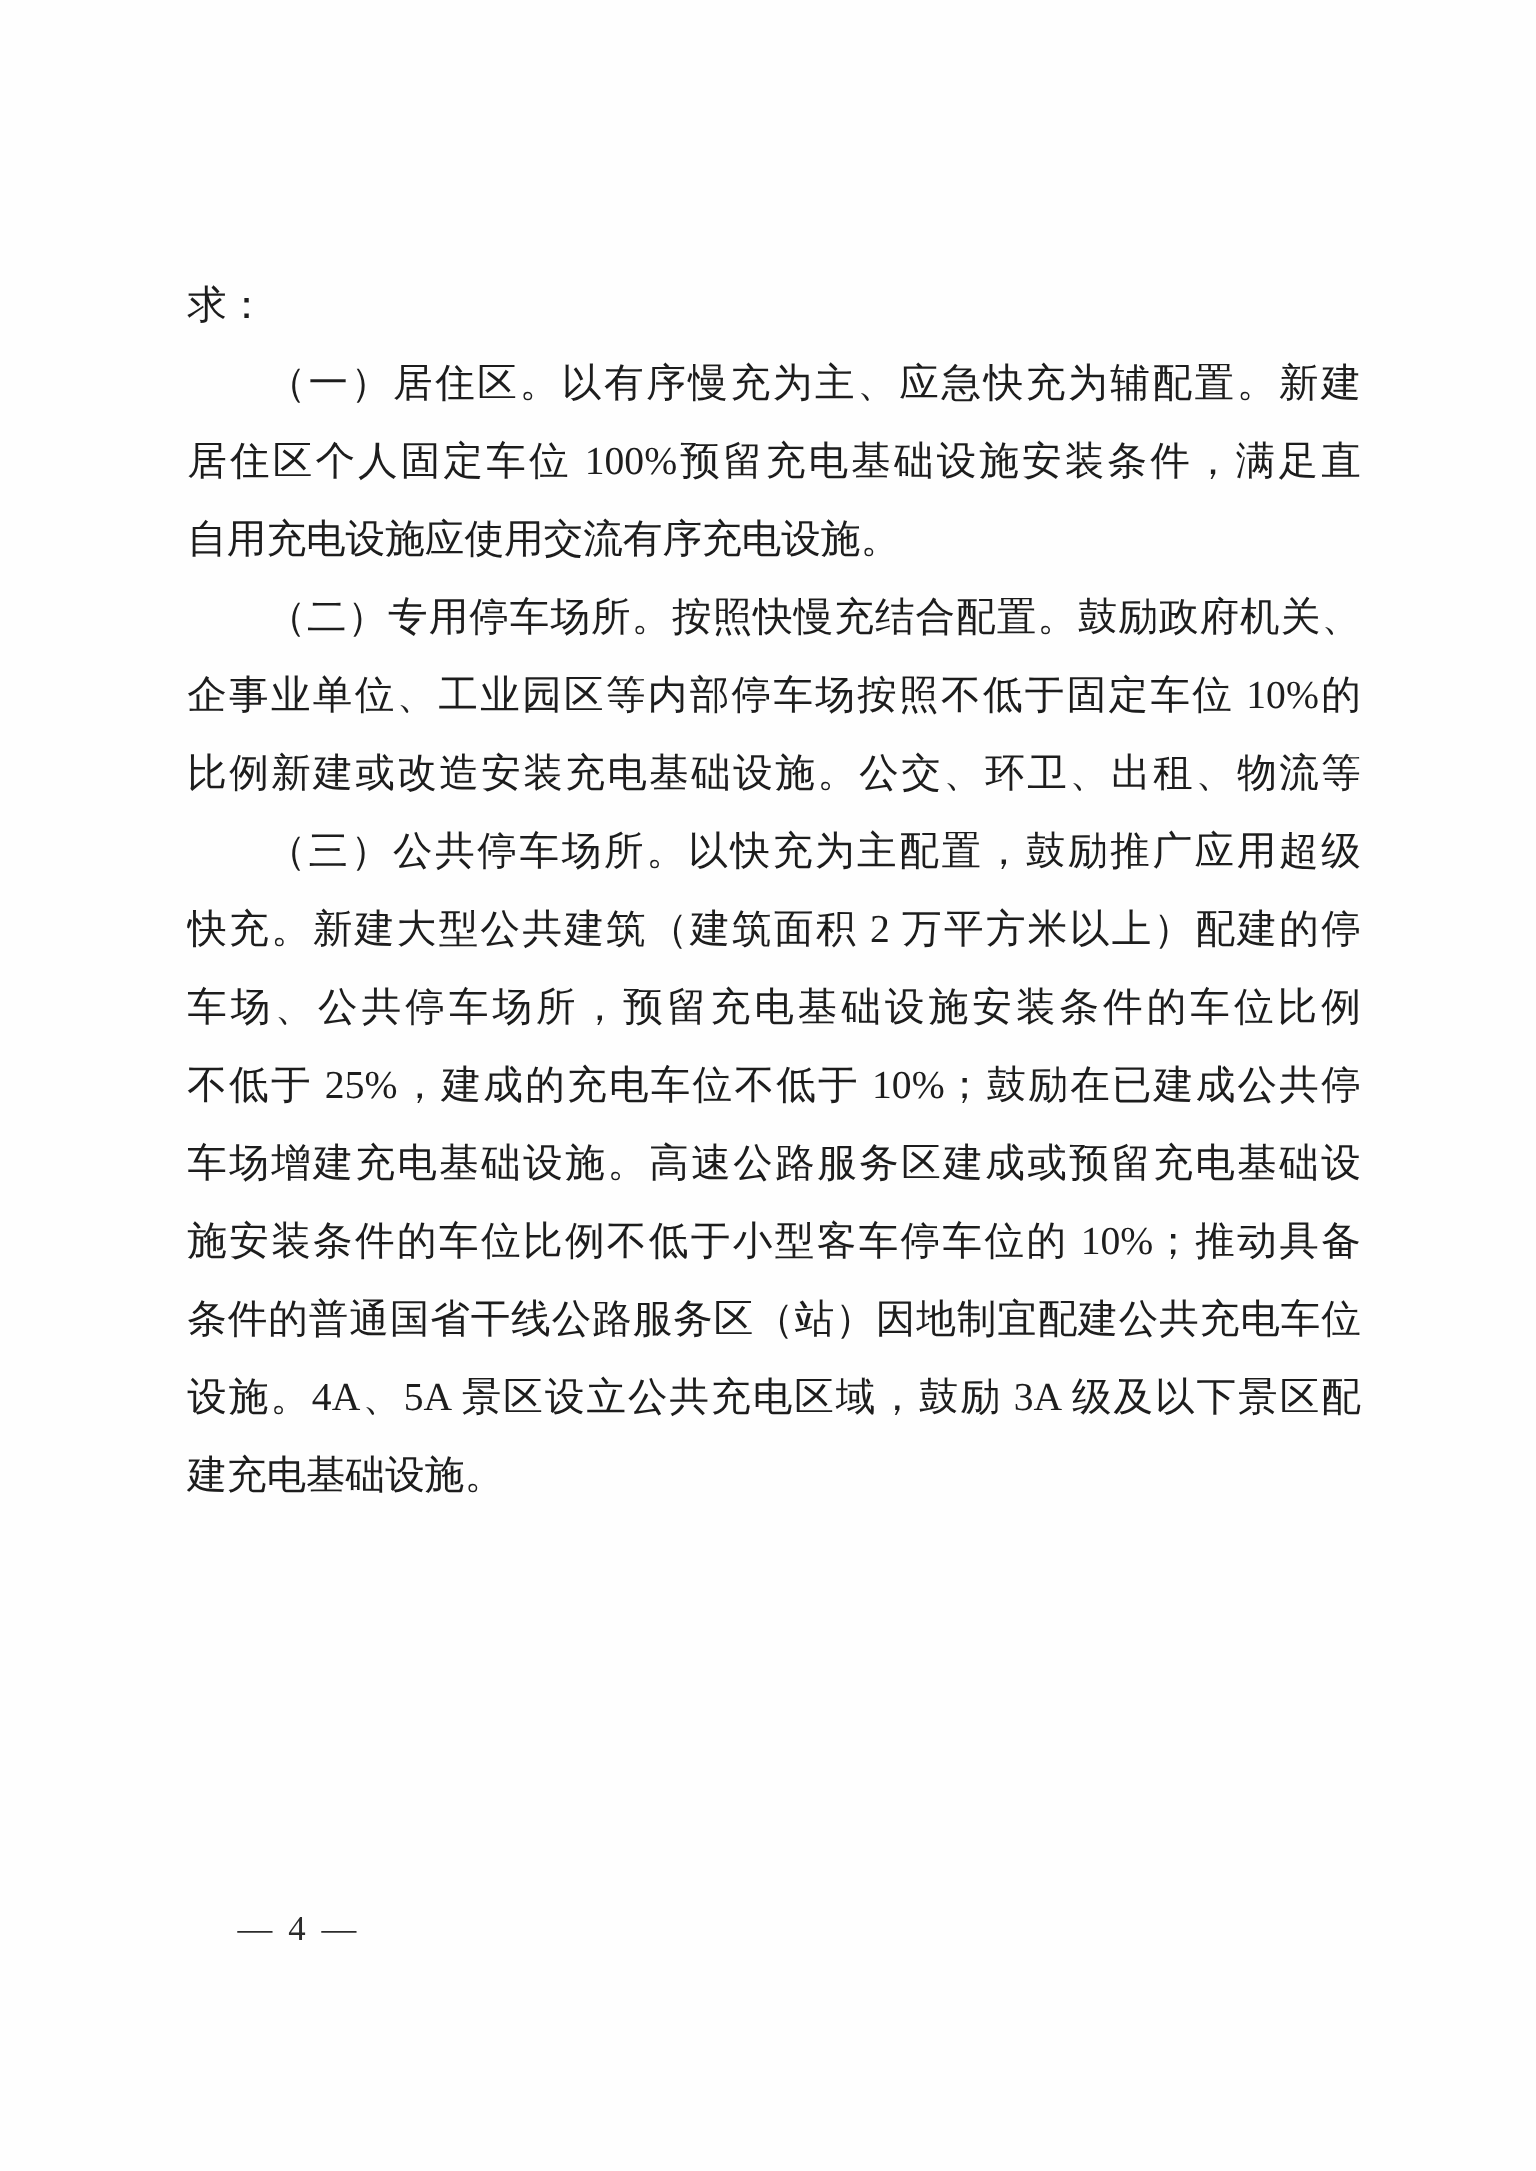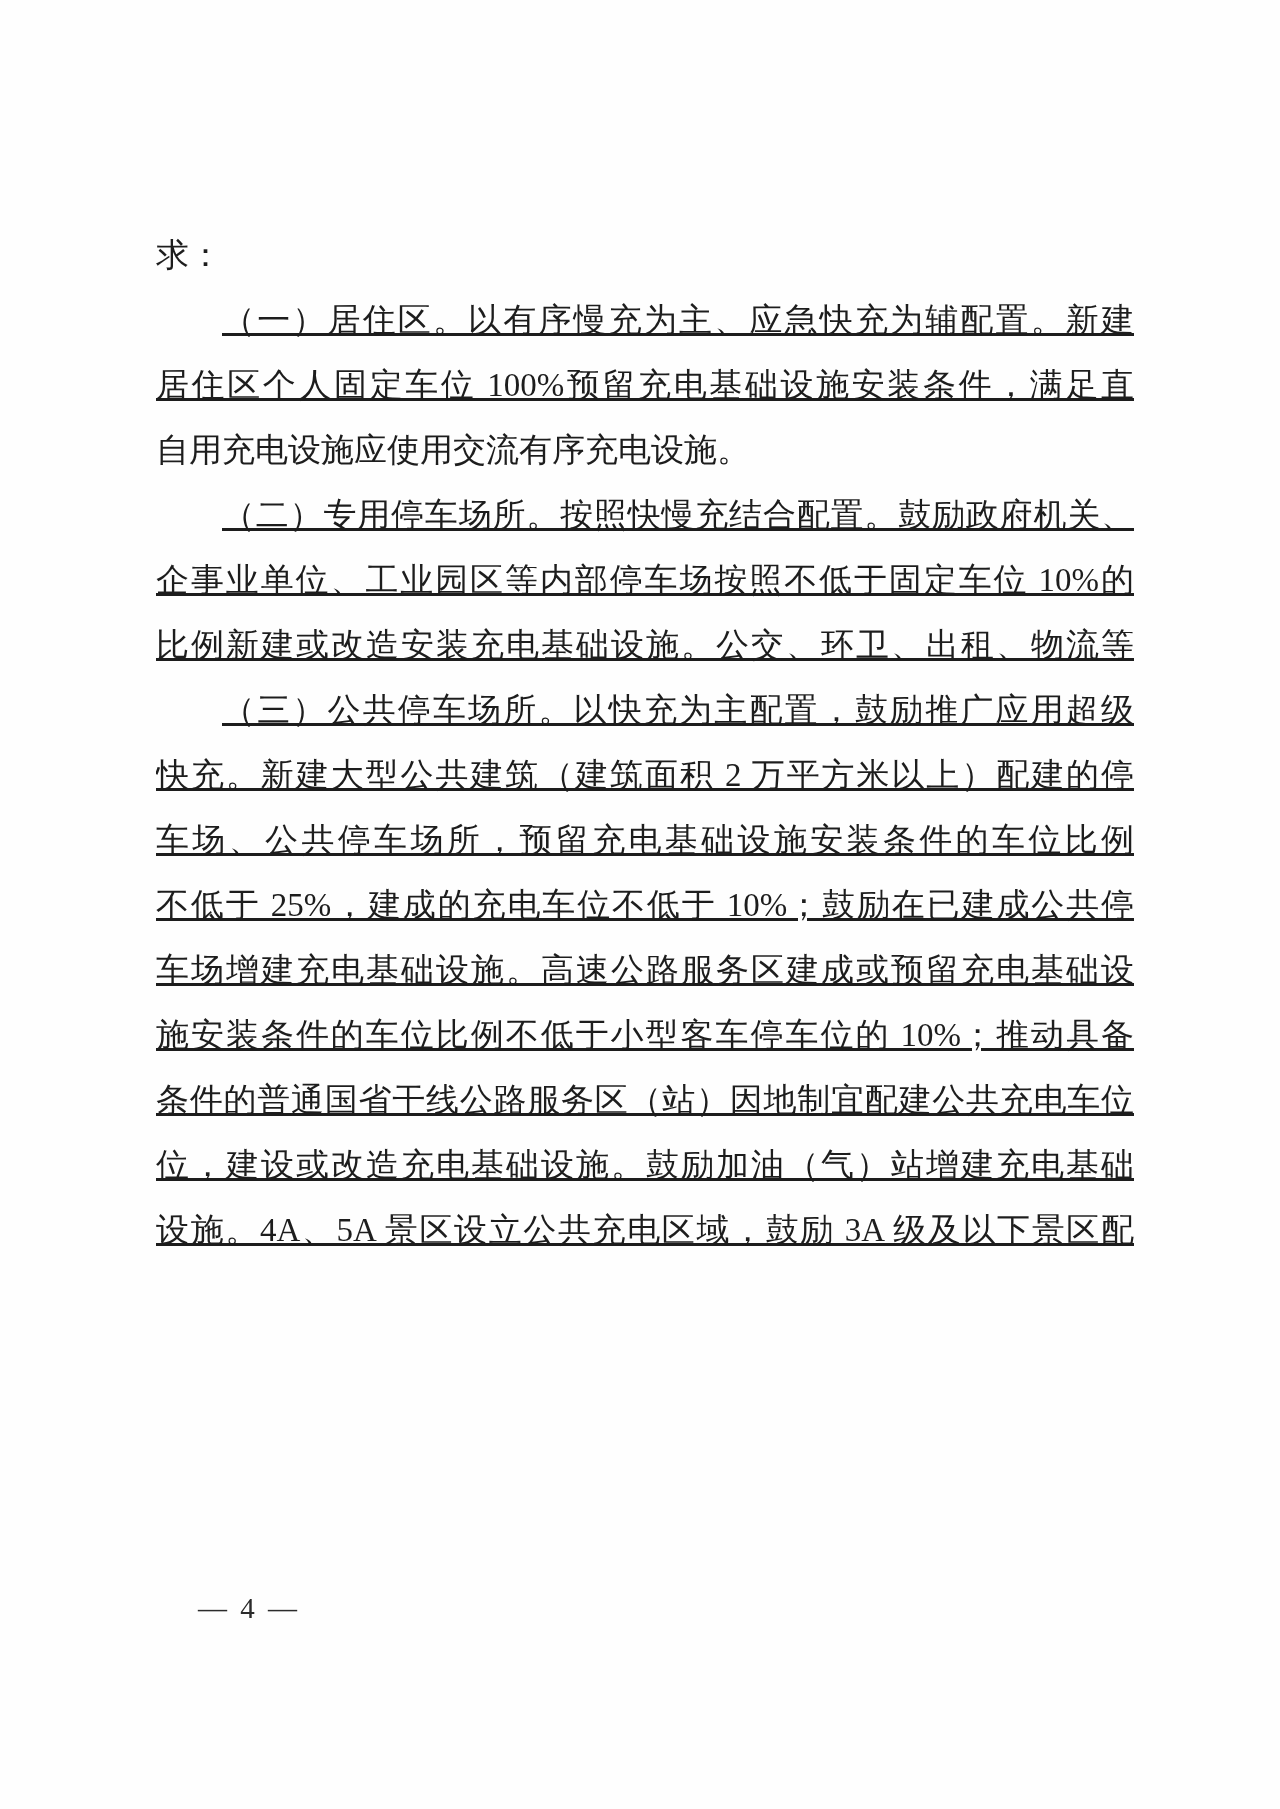--- a/index.html
+++ b/index.html
@@ -23,21 +23,20 @@
     line-height: 65px;
   }
   .line {
     height: 65px;
     overflow: hidden;
   }
   .line.justify {
     text-align: justify;
     text-align-last: justify;
     text-justify: inter-character;
-    text-decoration: underline;
   }
   .line.indent {
     text-indent: 66px;
   }
   .page-number {
     position: absolute;
     left: 198px; top: 1588px;
     font-size: 29px;
     line-height: 40px;
     letter-spacing: 3px;
@@ -56,17 +55,17 @@
       <div class="line indent justify">（二）专用停车场所。按照快慢充结合配置。鼓励政府机关、</div>
       <div class="line justify">企事业单位、工业园区等内部停车场按照不低于固定车位 10%的</div>
       <div class="line justify">比例新建或改造安装充电基础设施。公交、环卫、出租、物流等</div>
       <div class="line indent justify">（三）公共停车场所。以快充为主配置，鼓励推广应用超级</div>
       <div class="line justify">快充。新建大型公共建筑（建筑面积 2 万平方米以上）配建的停</div>
       <div class="line justify">车场、公共停车场所，预留充电基础设施安装条件的车位比例</div>
       <div class="line justify">不低于 25%，建成的充电车位不低于 10%；鼓励在已建成公共停</div>
       <div class="line justify">车场增建充电基础设施。高速公路服务区建成或预留充电基础设</div>
       <div class="line justify">施安装条件的车位比例不低于小型客车停车位的 10%；推动具备</div>
       <div class="line justify">条件的普通国省干线公路服务区（站）因地制宜配建公共充电车位</div>
-      <div class="line justify">位，建设或改造充电基础设施。鼓励加油（气）站增建充电基础</div>
       <div class="line justify">设施。4A、5A 景区设立公共充电区域，鼓励 3A 级及以下景区配</div>
+      <div class="line">建充电基础设施。</div>
     </main>
   <footer class="page-number">— 4 —</footer>
 </div>
 
 </body></html>

